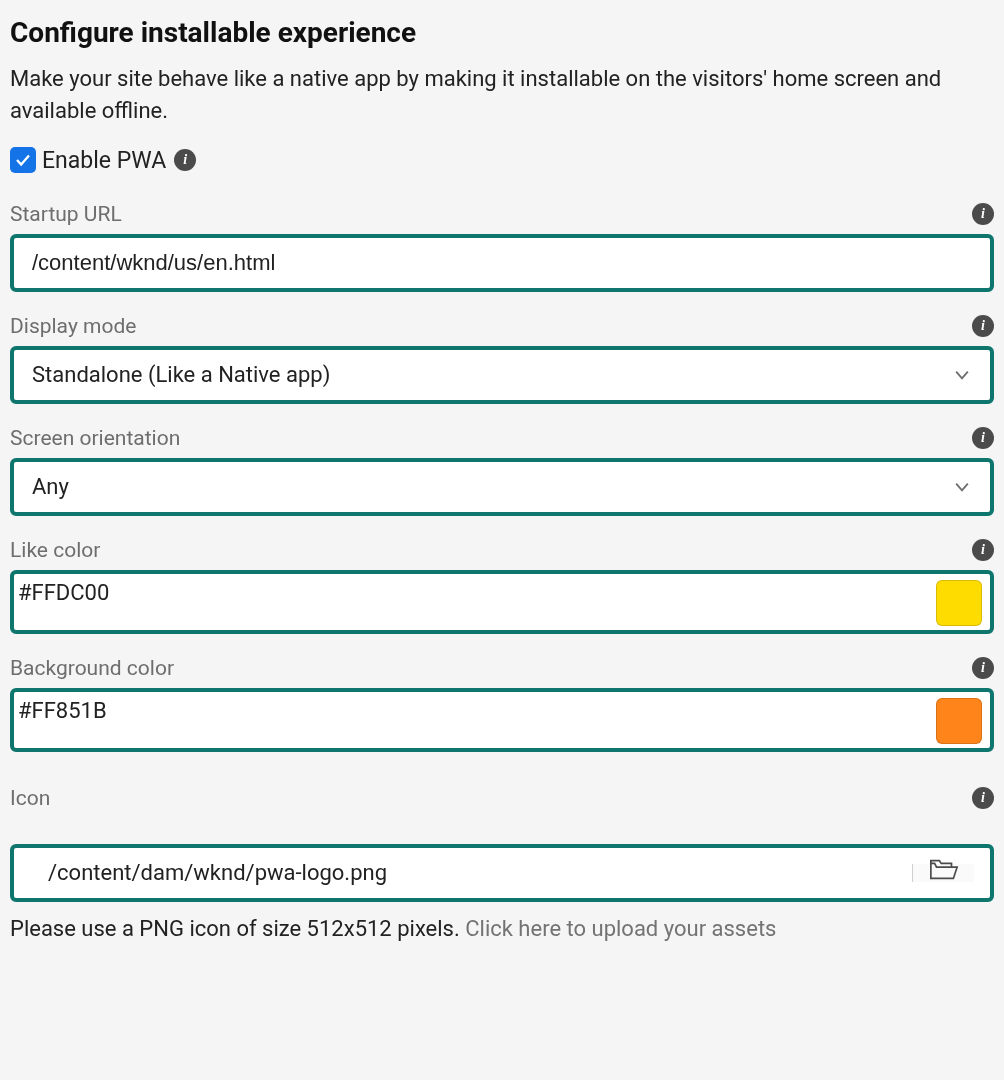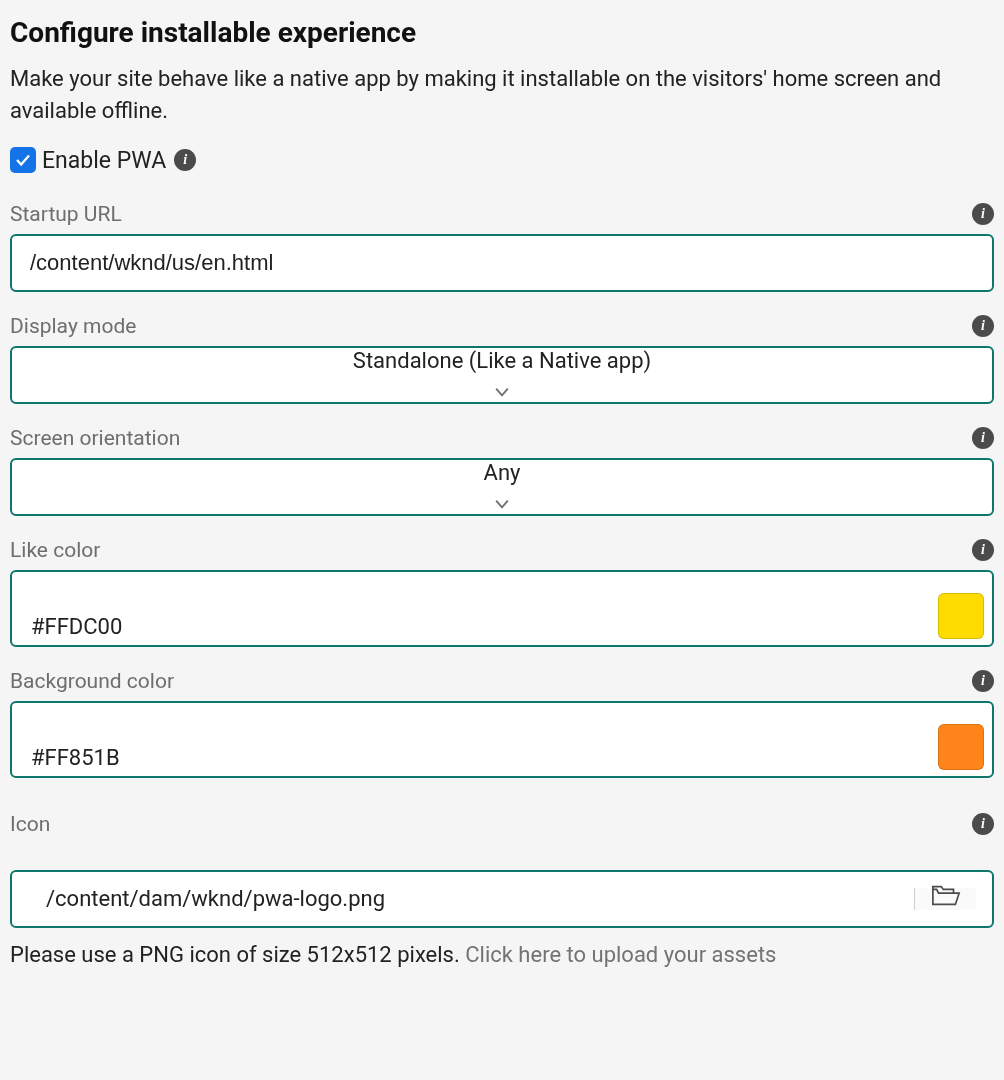--- a/index.html
+++ b/index.html
@@ -67,47 +67,46 @@
     align-items: center;
     justify-content: space-between;
     margin-bottom: 8px;
   }
   .field-label {
     font-size: 21px;
     color: #6e6e6e;
   }
   .input, .select, .color-input-wrap, .path-input-wrap {
     width: 100%;
-    border: 2px solid #0f766e;
+    border: 4px solid #0f766e;
     border-radius: 6px;
     background: #fff;
     font-size: 22px;
     color: #222;
   }
   .input {
     padding: 14px 18px;
     height: 58px;
   }
   .select {
     padding: 0 18px;
     height: 58px;
     display: flex;
     align-items: center;
     justify-content: space-between;
     cursor: pointer;
-    flex-direction: column;
   }
   .chevron { width: 20px; height: 20px; flex: 0 0 20px; }
   .chevron svg { stroke: #6e6e6e; stroke-width: 2.2; fill: none; width: 100%; height: 100%; }
   .color-input-wrap {
     display: flex;
-    align-items: flex-end;
+    align-items: flex-start;
     justify-content: space-between;
-    padding: 6px 8px 6px 19px;
-    height: 77px;
+    padding: 6px 8px 6px 4px;
+    height: 64px;
   }
   .color-value { font-size: 22px; }
   .swatch {
     width: 46px;
     height: 46px;
     border-radius: 6px;
     border: 1px solid rgba(0,0,0,0.15);
     flex: 0 0 46px;
     cursor: pointer;
   }

